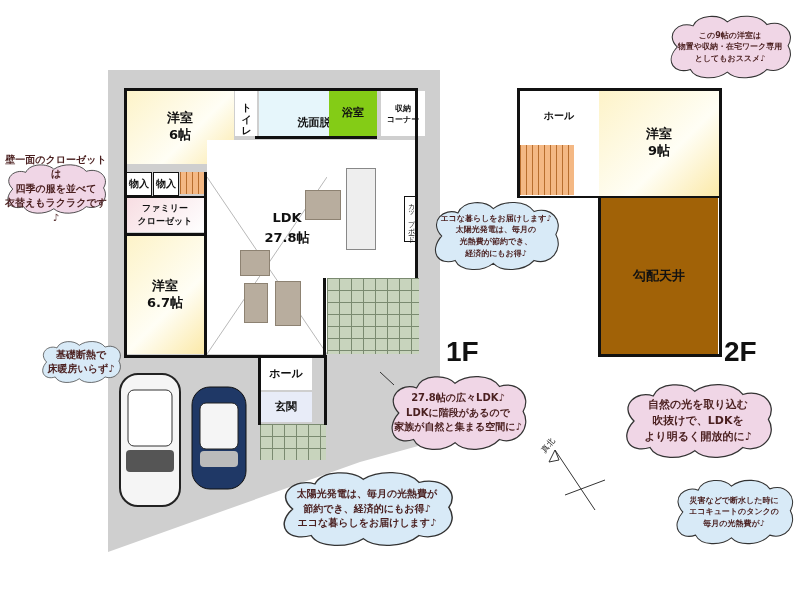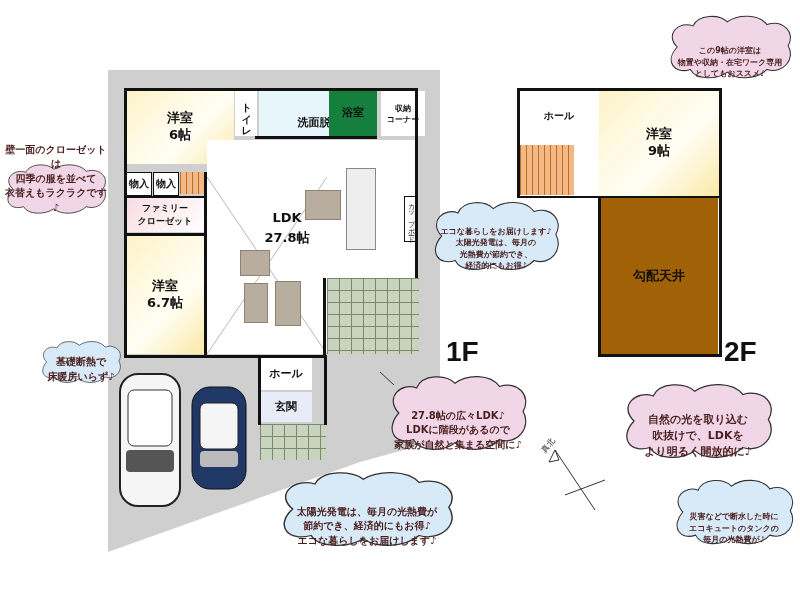--- a/index.html
+++ b/index.html
@@ -4,25 +4,25 @@
 <style>
   html,body{margin:0;padding:0;}
   body{width:800px;height:600px;position:relative;overflow:hidden;background:#fff;font-family:"DejaVu Sans",sans-serif;color:#111;}
   .abs{position:absolute;}
   .lot{position:absolute;left:0;top:0;}
   .wall{position:absolute;background:#111;}
   .room{position:absolute;display:flex;flex-direction:column;align-items:center;justify-content:center;text-align:center;font-weight:bold;}
   .yellow{background:linear-gradient(135deg,#fdf3c8 0%,#fffef5 60%,#fbe9a8 100%);}
   .pink{background:linear-gradient(135deg,#f7dde2,#fff);}
   .lightblue{background:#e6f6fb;}
-  .gray{background:#15803d;}
+  .gray{background:#84cc16;}
   .label-lg{font-size:13px;line-height:1.3;}
   .label-sm{font-size:11px;line-height:1.15;}
   .floor-label{position:absolute;font-size:28px;font-weight:bold;font-family:Liberation Sans, sans-serif;}
-  .cloud{position:absolute;display:flex;align-items:flex-end;justify-content:center;text-align:center;font-size:10px;line-height:1.45;color:#4a1f1f;font-weight:bold;}
+  .cloud{position:absolute;display:flex;align-items:center;justify-content:center;text-align:center;font-size:10px;line-height:1.45;color:#4a1f1f;font-weight:bold;}
   .cloud svg{position:absolute;left:0;top:0;width:100%;height:100%;}
   .cloud span{position:relative;white-space:pre-line;}
   .grid{background-color:#c8d4bd;background-image:linear-gradient(#7a8a70 1px,transparent 1px),linear-gradient(90deg,#7a8a70 1px,transparent 1px);background-size:12px 12px;}
   .stairs{background-color:#f4b884;background-image:linear-gradient(90deg,#b86e2e 1px,transparent 1px);background-size:6px 100%;}
   .furn{position:absolute;background:#b8ad9e;border:1px solid #8d8272;}
   .small-room{position:absolute;font-size:10px;font-weight:bold;display:flex;align-items:center;justify-content:center;background:#fff;border:1px solid #111;}
 </style>
 </head>
 <body>
 

